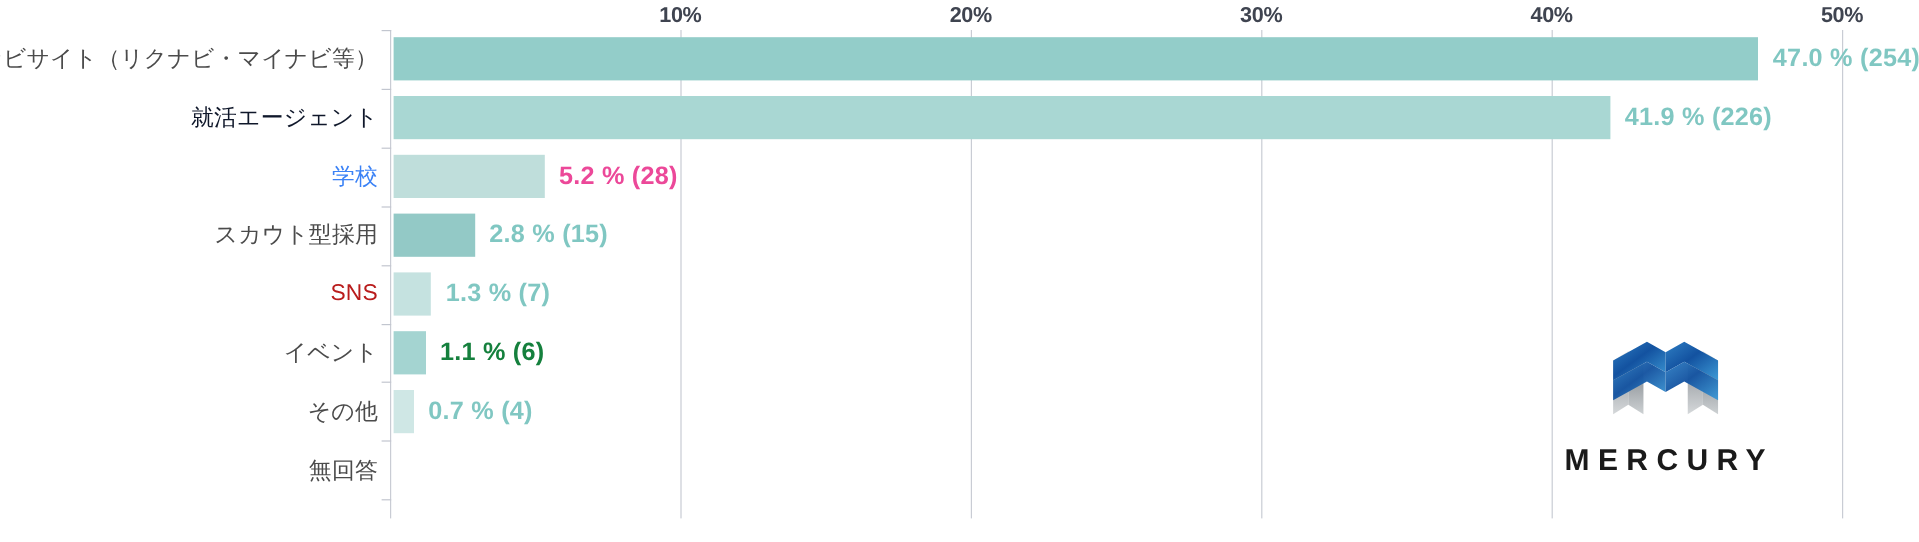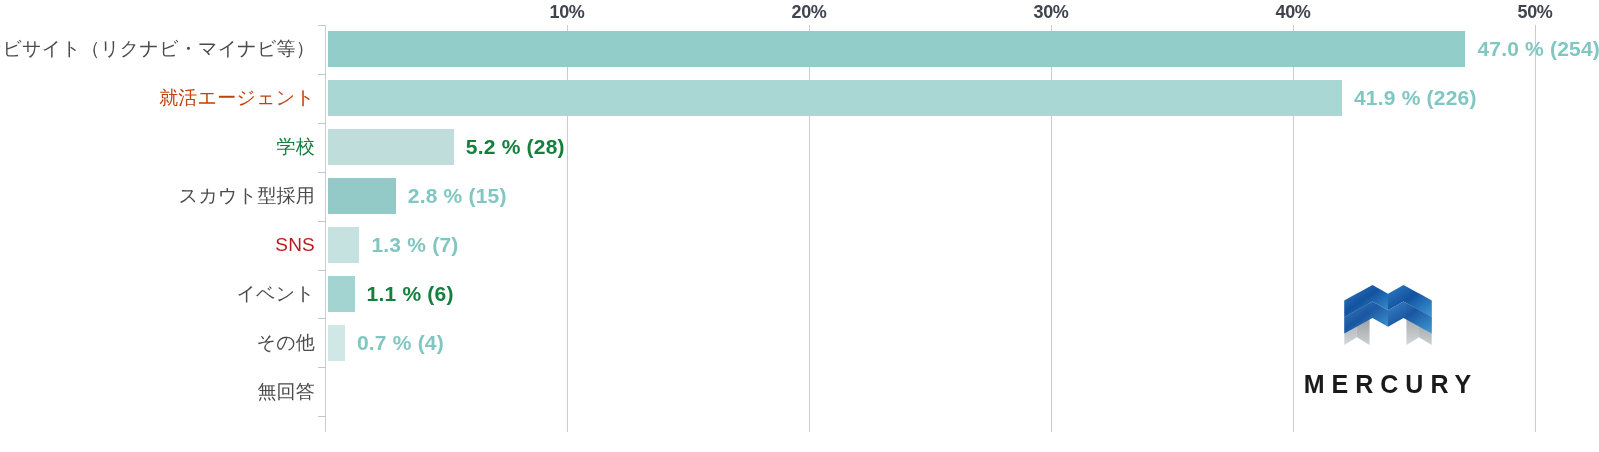--- a/index.html
+++ b/index.html
@@ -149,28 +149,28 @@
       <div class="y-tick" style="top: 416.2px;"></div>
     </div>
 
   <div id="rows">
       <div class="row" style="top: 25px;">
         <div class="cat-label" style="color: rgb(75, 75, 75);">ナビサイト（リクナビ・マイナビ等）</div>
         <div class="bar" style="width: 1137.4px; background: rgb(147, 205, 201);"></div>
         <div class="val-label" style="left: 1477.4px; color: rgb(128, 199, 194);">47.0 % (254)</div>
       </div>
       <div class="row" style="top: 73.9px;">
-        <div class="cat-label" style="color: #c2410c;">就活エージェント</div>
+        <div class="cat-label" style="color: #0f172a;">就活エージェント</div>
         <div class="bar" style="width: 1013.98px; background: rgb(169, 215, 211);"></div>
         <div class="val-label" style="left: 1353.98px; color: rgb(128, 199, 194);">41.9 % (226)</div>
       </div>
       <div class="row" style="top: 122.8px;">
-        <div class="cat-label" style="color: #15803d;">学校</div>
+        <div class="cat-label" style="color: #3b82f6;">学校</div>
         <div class="bar" style="width: 125.84px; background: rgb(191, 222, 219);"></div>
-        <div class="val-label" style="left: 465.84px; color: #15803d;">5.2 % (28)</div>
+        <div class="val-label" style="left: 465.84px; color: #ec4899;">5.2 % (28)</div>
       </div>
       <div class="row" style="top: 171.7px;">
         <div class="cat-label" style="color: rgb(75, 75, 75);">スカウト型採用</div>
         <div class="bar" style="width: 67.76px; background: rgb(147, 201, 198);"></div>
         <div class="val-label" style="left: 407.76px; color: rgb(128, 199, 194);">2.8 % (15)</div>
       </div>
       <div class="row" style="top: 220.6px;">
         <div class="cat-label" style="color: #b91c1c; text-align: center;">SNS</div>
         <div class="bar" style="width: 31.46px; background: rgb(197, 226, 224);"></div>
         <div class="val-label" style="left: 371.46px; color: rgb(128, 199, 194);">1.3 % (7)</div>

